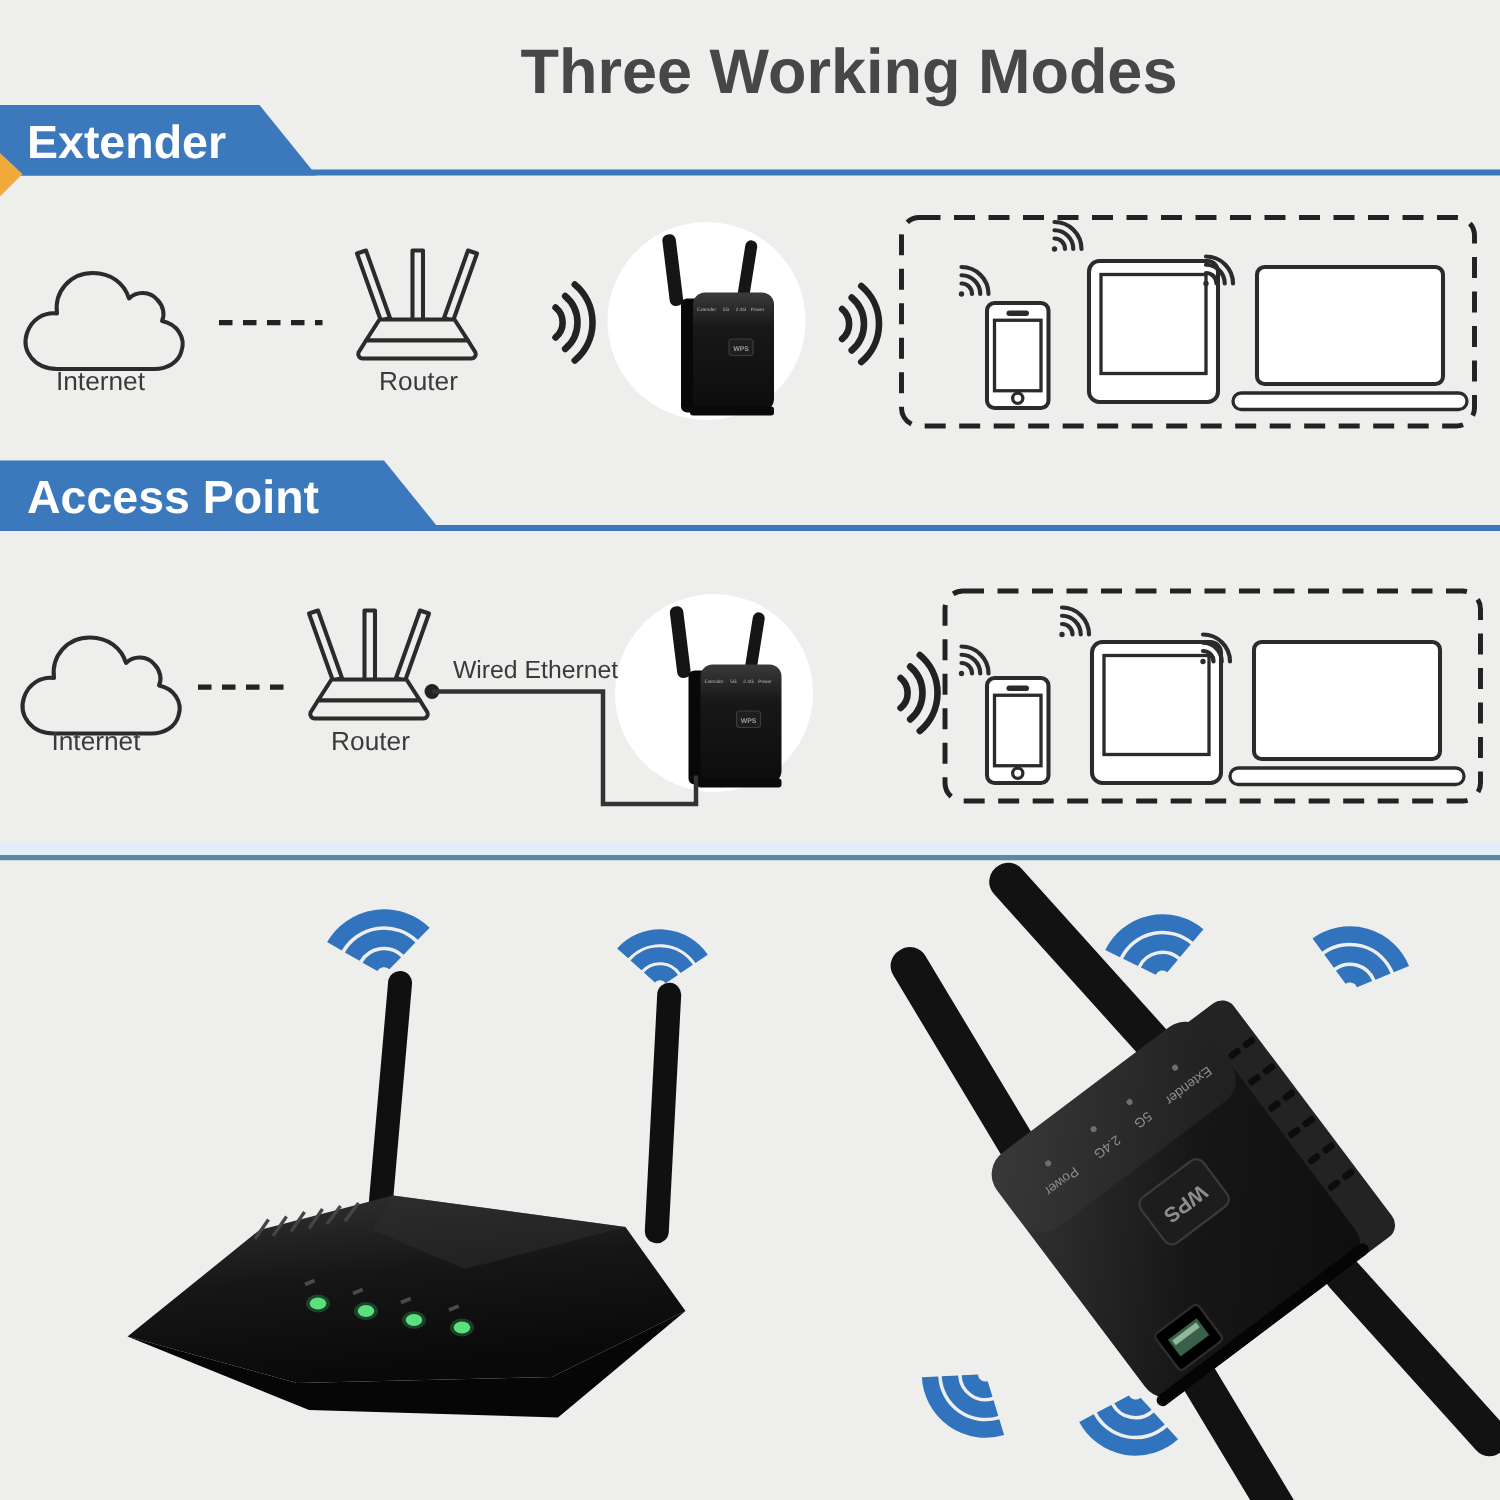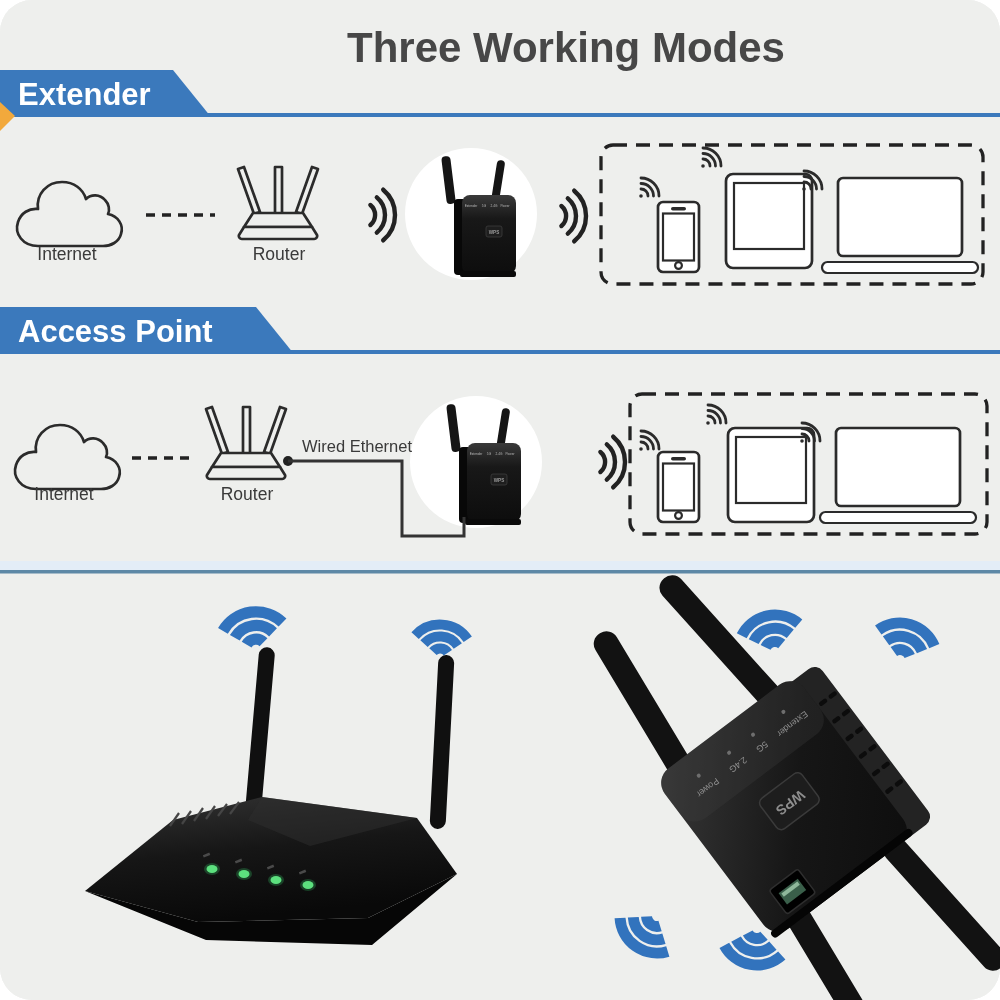--- a/index.html
+++ b/index.html
@@ -1,17 +1,17 @@
 <!DOCTYPE html>
 <html><head>
 <meta charset="utf-8">
 <style>
   html,body{margin:0;padding:0;}
   #stage{position:relative;width:1000px;height:1000px;background:#eeefed;overflow:hidden;
-         font-family:"Liberation Sans",sans-serif;border-radius:32px;}
+         font-family:"Liberation Sans",sans-serif;}
   svg{display:block;}
   text{font-family:"Liberation Sans",sans-serif;}
   .title-text{font-size:42px;font-weight:bold;fill:#474747;}
   .banner-text{font-size:31px;font-weight:bold;fill:#ffffff;}
   .lbl{font-size:17.5px;fill:#3a3a3a;}
   .wired-lbl{font-size:16.5px;fill:#3a3a3a;}
   .ln{stroke:#2b2b2b;stroke-width:2.7;stroke-linejoin:round;}
   .ln2{stroke:#2b2b2b;stroke-width:2.2;}
   .wifiq path{stroke:#2b2b2b;stroke-width:2.8;fill:none;stroke-linecap:round;}
   .wifiq circle{fill:#2b2b2b;}

